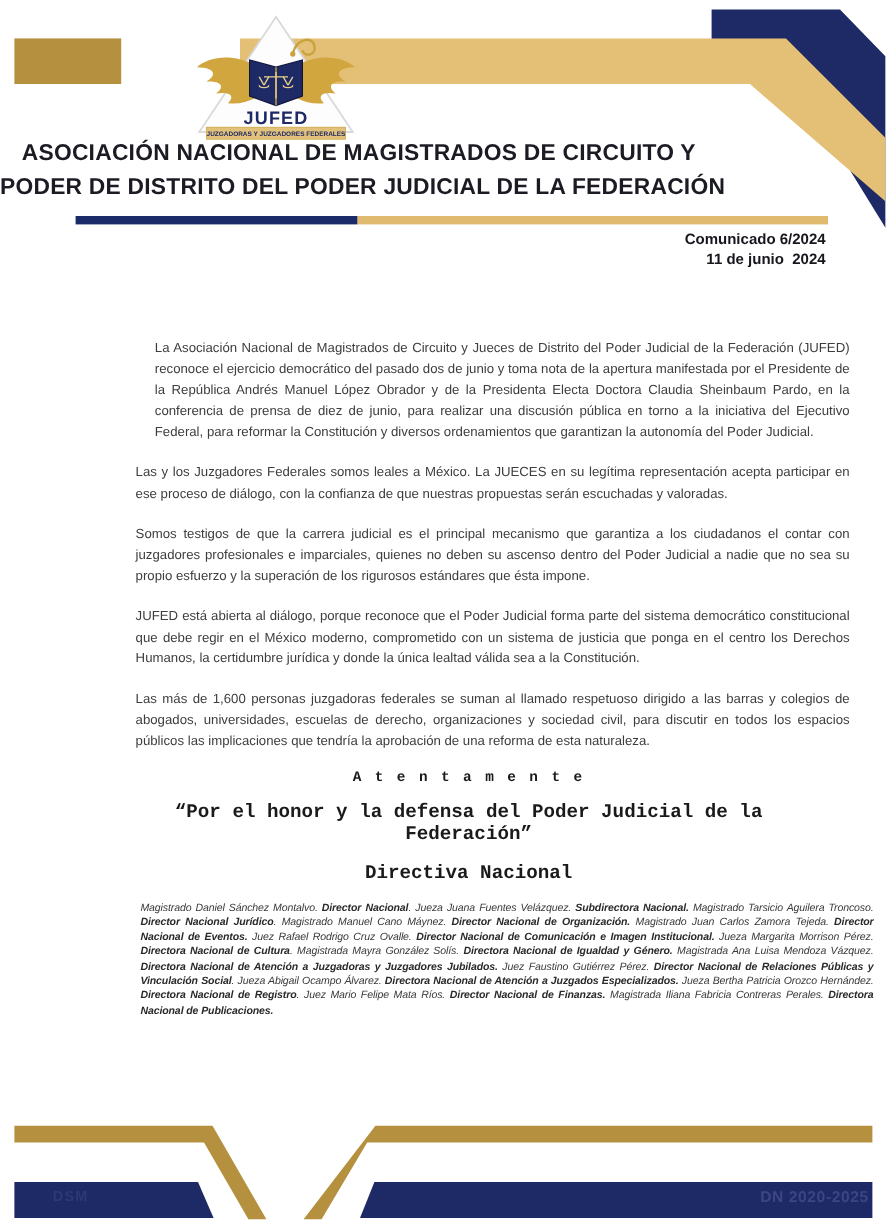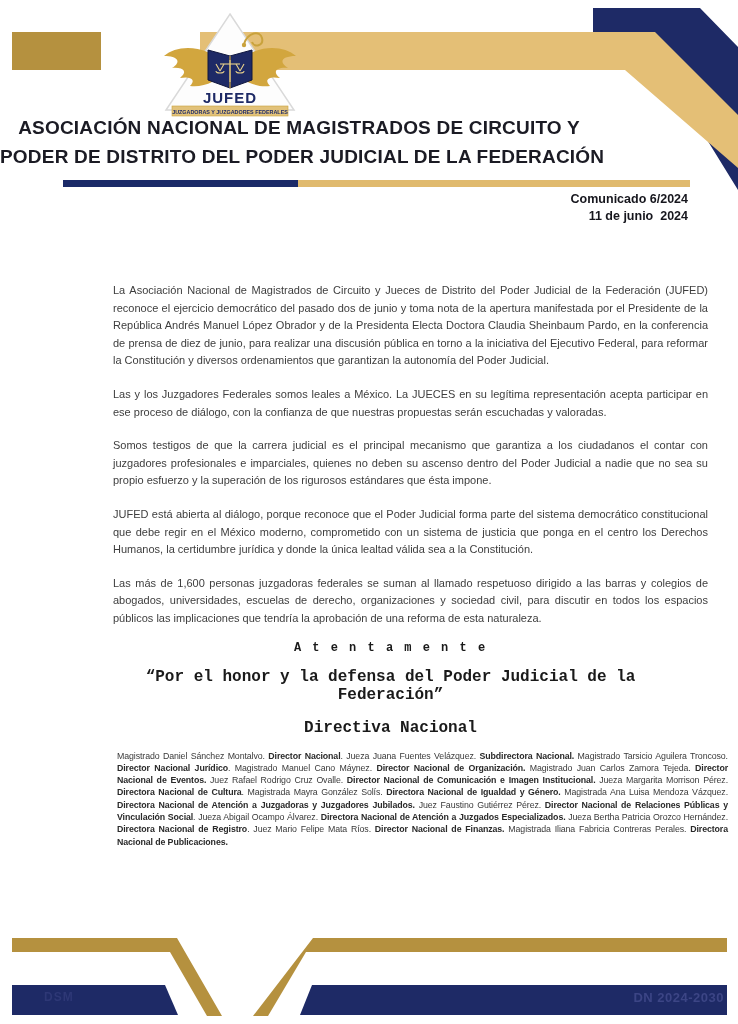--- a/index.html
+++ b/index.html
@@ -26,28 +26,28 @@
   
   #comunicado-meta{right:50px;top:191px;text-align:right;color:#16161d;
                    font-weight:bold;font-size:12.5px;line-height:17px;}
   #comunicado-meta .pre{white-space:pre;}
 
   
   #content{left:113px;top:255px;width:595px;color:#3d3d3d;}
   .salutation{text-align:center;font-weight:bold;font-size:12.5px;color:#1a1a1a;
               letter-spacing:.3px;position:relative;left:-20px;}
   .para{font-size:11px;line-height:17.6px;text-align:justify;margin:16px 0 0 0;}
-  .para:first-of-type{margin-top:27px;}
+  .para:first-of-type{margin-top:27px;margin-left:16px;}
   .closing,.motto,.signature{text-align:center;font-weight:bold;color:#1a1a1a;
               position:relative;left:-20px;font-family:Liberation Mono, monospace;}
   .closing{margin-top:13px;font-size:12px;letter-spacing:2px;}
   .motto{margin-top:13px;font-size:16px;}
   .signature{margin-top:15px;font-size:16px;}
   #directiva{margin:13px -20px 0 4px;font-size:8.8px;line-height:12.3px;
-             text-align:justify;color:#3a3a3a;letter-spacing:-0.1px;}
+             text-align:justify;color:#3a3a3a;letter-spacing:-0.1px;font-style:italic;}
   #directiva b{color:#2a2a2a;}
 
   
   #bottom-decor{left:0;top:938px;width:738px;height:86px;}
   #footer-left-code{left:44px;top:990px;font-size:12px;font-weight:bold;
                     color:#2e3876;letter-spacing:1px;}
   #footer-right-code{right:14px;top:990px;font-size:13px;font-weight:bold;
                      color:#3c4585;letter-spacing:.5px;}
 </style>
 </head>
@@ -111,13 +111,13 @@
   <p id="directiva"><span>Magistrado Daniel Sánchez Montalvo. </span><b>Director Nacional</b><span>. Jueza Juana Fuentes Velázquez. </span><b>Subdirectora Nacional.</b><span> Magistrado Tarsicio Aguilera Troncoso. </span><b>Director Nacional Jurídico</b><span>. Magistrado Manuel Cano Máynez. </span><b>Director Nacional de Organización.</b><span> Magistrado Juan Carlos Zamora Tejeda. </span><b>Director Nacional de Eventos.</b><span> Juez Rafael Rodrigo Cruz Ovalle. </span><b>Director Nacional de Comunicación e Imagen Institucional.</b><span> Jueza Margarita Morrison Pérez. </span><b>Directora Nacional de Cultura</b><span>. Magistrada Mayra González Solís. </span><b>Directora Nacional de Igualdad y Género.</b><span> Magistrada Ana Luisa Mendoza Vázquez. </span><b>Directora Nacional de Atención a Juzgadoras y Juzgadores Jubilados.</b><span> Juez Faustino Gutiérrez Pérez. </span><b>Director Nacional de Relaciones Públicas y Vinculación Social</b><span>. Jueza Abigail Ocampo Álvarez. </span><b>Directora Nacional de Atención a Juzgados Especializados.</b><span> Jueza Bertha Patricia Orozco Hernández. </span><b>Directora Nacional de Registro</b><span>. Juez Mario Felipe Mata Ríos. </span><b>Director Nacional de Finanzas.</b><span> Magistrada Iliana Fabricia Contreras Perales. </span><b>Directora Nacional de Publicaciones.</b></p>
 </div>
 
 <svg id="bottom-decor" class="abs" viewBox="0 0 738 86" width="738" height="86" aria-hidden="true">
   <polygon fill="#b5913f" points="12,0 177,0 222,78 207,78 170,14 12,14"></polygon>
   <polygon fill="#b5913f" points="253,78 313,0 727,0 727,14 306,14 268,78"></polygon>
   <polygon fill="#1e2a66" points="12,47 165,47 178,77 12,77"></polygon>
   <polygon fill="#1e2a66" points="312,47 727,47 727,77 300,77"></polygon>
 </svg>
 <div id="footer-left-code" class="abs">DSM</div>
-<div id="footer-right-code" class="abs">DN 2024-2030</div>
+<div id="footer-right-code" class="abs">DN 2020-2025</div>
 
 </body></html>

